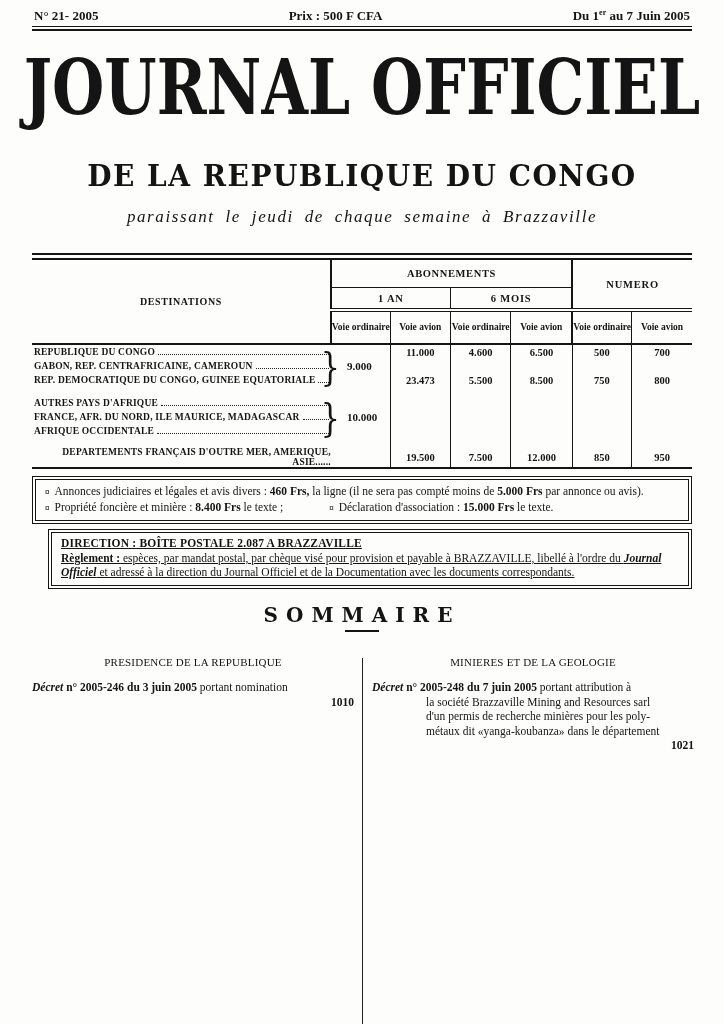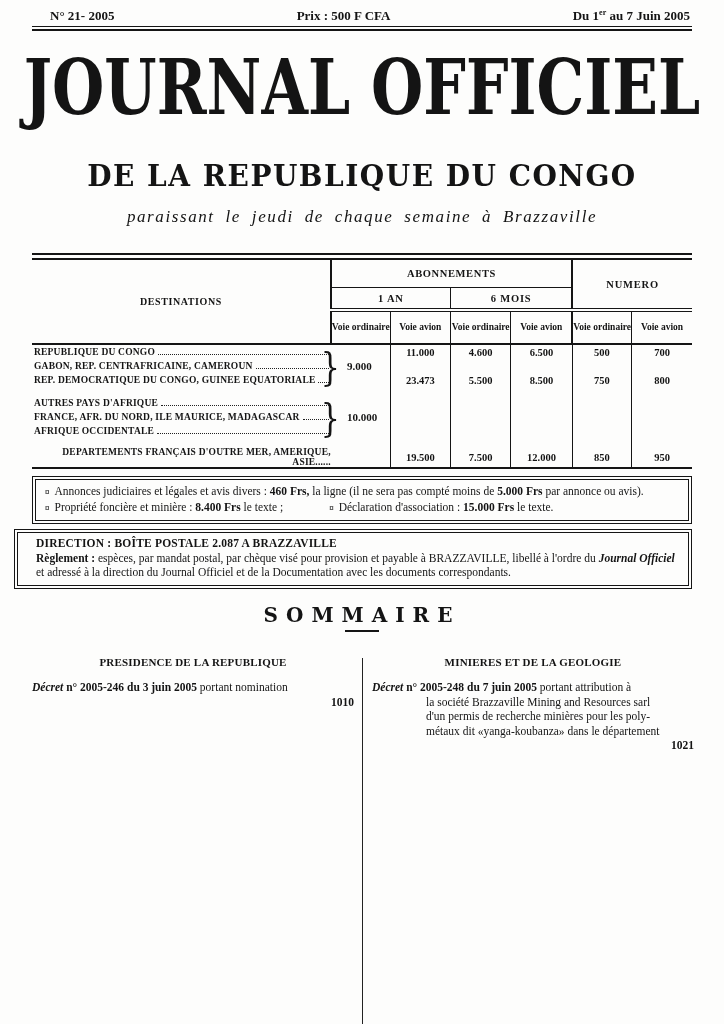--- a/index.html
+++ b/index.html
@@ -1,20 +1,20 @@
 <!DOCTYPE html>
 <html><head>
 <meta charset="utf-8">
 <style>
   html,body{margin:0;padding:0;background:#e8e8e8;}
   .page{width:724px;height:1024px;margin:0 auto;background:#fdfdfc;color:#141414;
         font-family:"Liberation Serif",serif;overflow:hidden;position:relative;box-sizing:border-box;}
   
   .topbar{display:flex;justify-content:space-between;align-items:baseline;
-          padding:8px 34px 2px 50px;font-size:13px;font-weight:bold;}
+          padding:8px 34px 2px 34px;font-size:13px;font-weight:bold;}
   .topbar sup{font-size:8px;}
   .toprule{margin:0 32px;height:2px;border-top:1.5px solid #151515;border-bottom:2.5px solid #151515;}
   
   .title{margin-top:18px;text-align:center;font-family:"DejaVu Serif",serif;font-weight:bold;
          font-size:60px;line-height:1;letter-spacing:0px;transform:scaleY(1.28);
          transform-origin:center top;height:90px;white-space:nowrap;}
   .subtitle{margin-top:20px;text-align:center;font-family:"DejaVu Serif",serif;font-weight:bold;
             font-size:28px;letter-spacing:1.5px;transform:scaleY(1.08);white-space:nowrap;}
   .tagline{margin-top:15px;text-align:center;font-style:italic;font-size:17px;
            letter-spacing:1.6px;word-spacing:5px;white-space:nowrap;}
@@ -44,34 +44,34 @@
   .brace-wrap{display:flex;align-items:center;height:100%;}
   .brace{font-family:"DejaVu Serif",serif;font-size:30px;font-weight:normal;
          transform:scaleY(1.3);margin-left:-10px;}
   .brace-val{font-size:11px;font-weight:bold;margin-left:7px;}
   
   .notebox{margin:7px 32px 0 32px;border:4px double #151515;padding:4px 9px;font-size:11.5px;line-height:15px;}
   .note-line{display:flex;}
   .note-part{display:flex;align-items:baseline;}
   .note-part + .note-part{margin-left:46px;}
   .bullet{font-size:9px;margin-right:5px;font-weight:bold;}
-  .dirbox{margin:5px 32px 0 14px;border:4px double #151515;padding:3px 9px 5px 18px;font-size:11.5px;line-height:14.5px;}
+  .dirbox{margin:5px 32px 0 48px;border:4px double #151515;padding:3px 9px 5px 9px;font-size:11.5px;line-height:14.5px;text-decoration:underline;}
   .dir-line1{font-weight:bold;letter-spacing:.2px;}
   
   .s-r{font-weight:normal;font-style:normal;}
   .s-b{font-weight:bold;}
   .s-bi{font-weight:bold;font-style:italic;}
   
   .som-title{margin-top:14px;text-align:center;font-size:20px;font-weight:bold;letter-spacing:8px;
              font-family:"DejaVu Serif",serif;}
   .som-underline{width:34px;height:0;border-top:2.5px solid #151515;margin:3px auto 0 auto;}
   .som-cols{display:flex;margin:22px 30px 0 32px;align-items:stretch;}
   .som-col{width:322px;}
   .som-divider{border-left:1.5px solid #222;margin:4px 9px 10px 8px;}
-  .sec-head{text-align:center;font-weight:bold;font-size:11px;line-height:13.5px;
+  .sec-head{text-align:center;font-weight:normal;font-size:11px;line-height:13.5px;
             letter-spacing:.2px;margin:15px 4px 11px 4px;}
   .som-col .section:first-child .sec-head{margin-top:2px;}
   .entry{margin-bottom:11px;font-size:11.5px;line-height:14.5px;}
   .eline{}
   .cont{padding-left:54px;}
   .elast{display:flex;align-items:flex-end;}
   .elast .page{font-weight:bold;min-width:26px;text-align:right;}
 </style>
 </head>
 <body>

